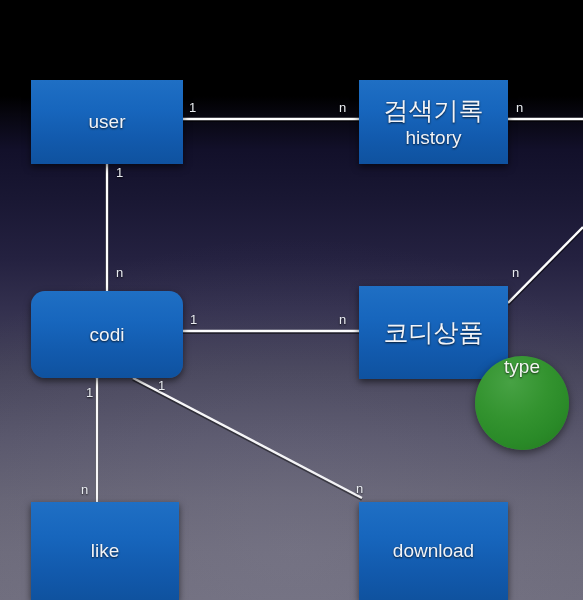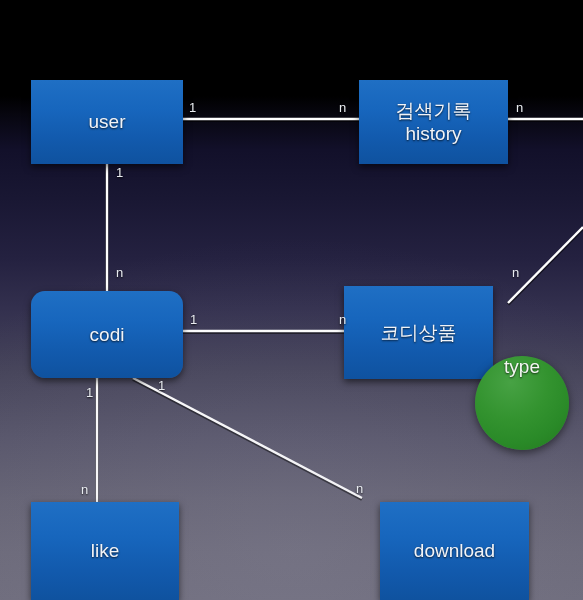--- a/index.html
+++ b/index.html
@@ -38,21 +38,21 @@
     background:linear-gradient(180deg,#1f6fc4 0%, #1766bd 35%, #125aad 70%, #0f529f 100%);
     box-shadow:0 3px 7px rgba(0,0,0,.55);
     display:flex; flex-direction:column;
     align-items:center; justify-content:center;
     color:#f2f4f8;
     text-shadow:0 1px 2px rgba(0,0,0,.75);
     line-height:1.22;
     z-index:3;
   }
   .entity .ln { display:block; white-space:nowrap; }
-  .entity .ln.ko { font-size:19px; }
+  .entity .ln.ko { font-size:25px; }
   .entity .ln.en { font-size:19px; }
 
   .attr-circle{
     position:absolute;
     border-radius:50%;
     background:radial-gradient(circle at 38% 28%, #47a244 0%, #33932f 42%, #2a8a28 68%, #23781f 100%);
     box-shadow:0 3px 8px rgba(0,0,0,.5);
     display:flex; justify-content:center;
     color:#f3f6f2; font-size:19px;
     text-shadow:0 1px 2px rgba(0,0,0,.7);
@@ -114,27 +114,27 @@
       <div class="entity" style="left: 31px; top: 80px; width: 152px; height: 84px;">
         <span class="ln en">user</span>
       </div>
       <div class="entity" style="left: 359px; top: 80px; width: 149px; height: 84px;">
         <span class="ln ko">검색기록</span>
         <span class="ln en">history</span>
       </div>
       <div class="entity" style="left: 31px; top: 291px; width: 152px; height: 87px; border-radius: 14px;">
         <span class="ln en">codi</span>
       </div>
-      <div class="entity" style="left: 344px; top: 286px; width: 149px; height: 93px;">
+      <div class="entity" style="left: 359px; top: 286px; width: 149px; height: 93px;">
         <span class="ln ko">코디상품</span>
       </div>
       <div class="entity" style="left: 31px; top: 502px; width: 148px; height: 98px; justify-content: center;">
         <span class="ln en">like</span>
       </div>
-      <div class="entity" style="left: 380px; top: 502px; width: 149px; height: 98px;">
+      <div class="entity" style="left: 359px; top: 502px; width: 149px; height: 98px;">
         <span class="ln en">download</span>
       </div>
     </div>
   <div id="attribute-layer">
       <div class="attr-circle" style="left: 475px; top: 356px; width: 94px; height: 94px;">
         <span>type</span>
       </div>
     </div>
   <div id="cardinality-layer">
       <span class="card-label" style="left: 189px; top: 100px;">1</span>

